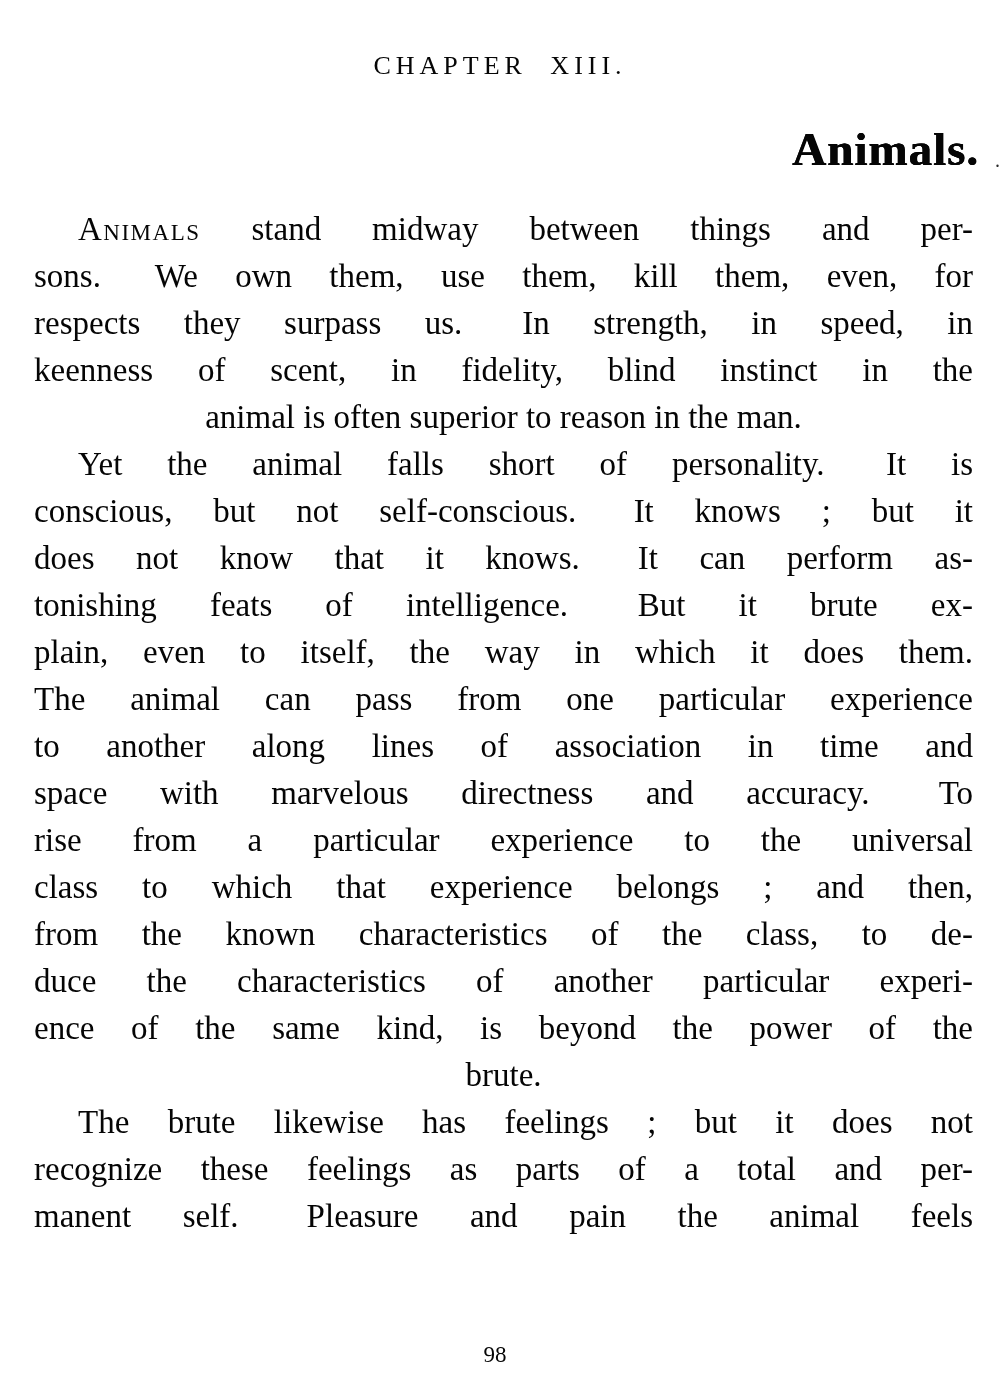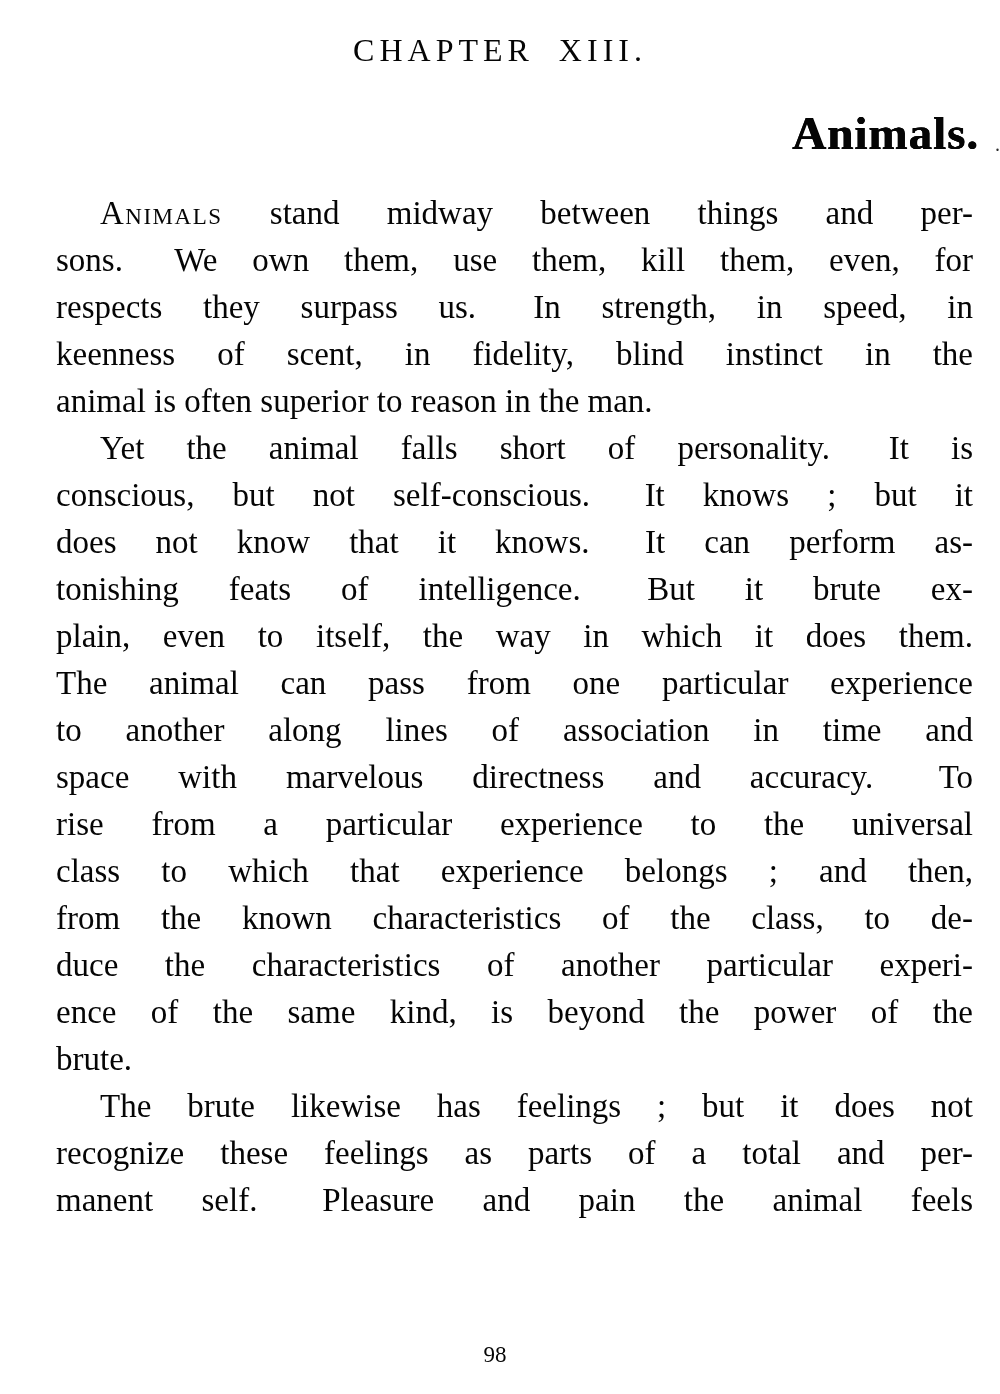--- a/index.html
+++ b/index.html
@@ -11,23 +11,23 @@
     position: relative;
     width: 1000px;
     height: 1394px;
     background: #ffffff;
     color: #050505;
     font-family: "Liberation Serif", "DejaVu Serif", serif;
     overflow: hidden;
     box-sizing: border-box;
   }
   .chapter {
-    padding-top: 30px;
+    padding-top: 46px;
     text-align: center;
-    font-size: 32px;
+    font-size: 26px;
     line-height: 40px;
     letter-spacing: 5px;
     word-spacing: 12px;
   }
   .title-row {
     margin-top: 39px;
     text-align: right;
     font-size: 47px;
     line-height: 48px;
   }
@@ -38,26 +38,26 @@
   }
   .stray {
     display: inline-block;
     font-size: 20px;
     margin-left: 16px;
     transform: translateY(2px);
     opacity: 0.85;
   }
   .text {
     margin-top: 24px;
-    padding: 0 27px 0 56px;
+    padding: 0 27px 0 34px;
     font-size: 33px;
     line-height: 47px;
   }
   .ln {
-    text-align: left;
+    text-align: center;
   }
   .j {
     text-align: justify;
     text-align-last: justify;
     -moz-text-align-last: justify;
   }
   .ind {
     text-indent: 44px;
   }
   .sc {

